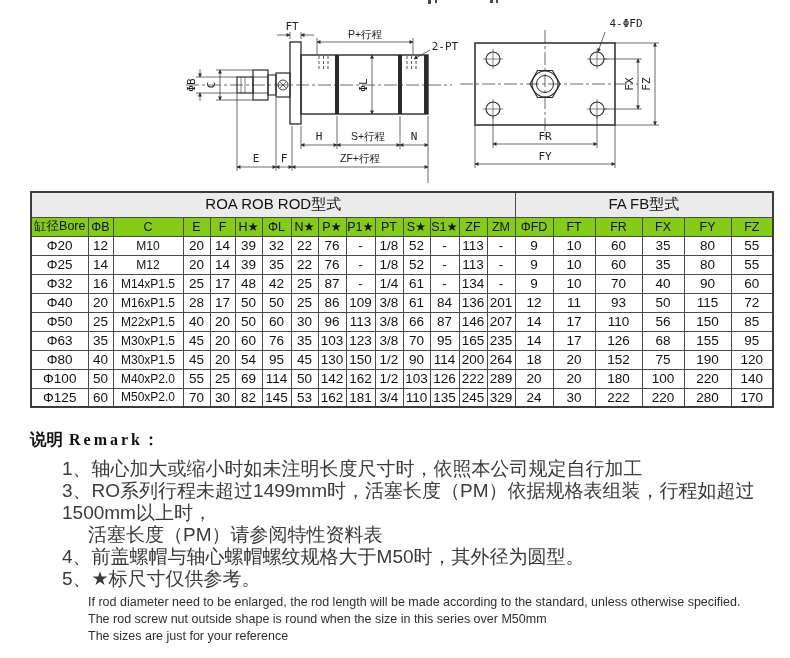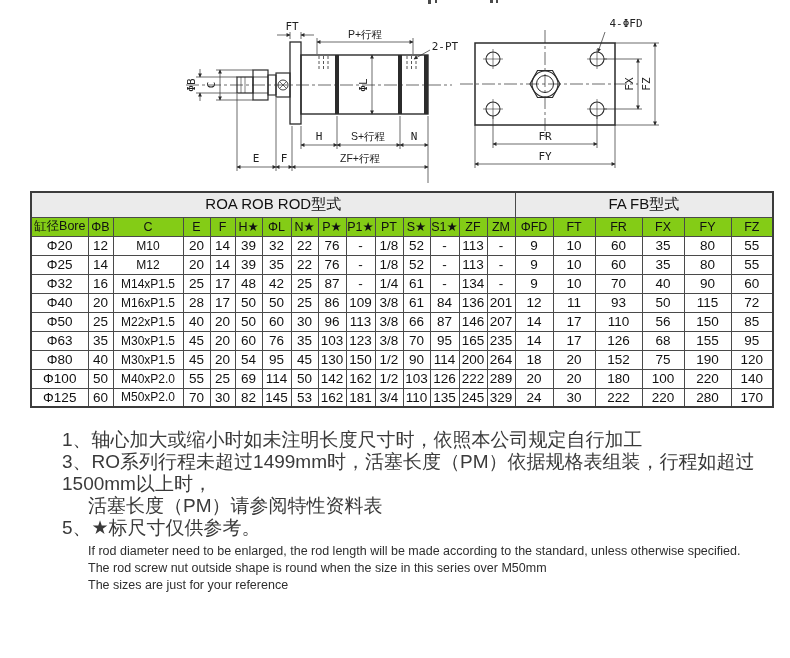--- a/index.html
+++ b/index.html
@@ -472,24 +472,28 @@
           <td>30</td>
           <td>222</td>
           <td>220</td>
           <td>280</td>
           <td>170</td>
         </tr>
       </tbody>
   </table>
 
   <div class="remarks">
+    <div class="remark-heading">
+      <span class="rh-cn">说明</span><span class="rh-en">Remark：</span>
+    </div>
     <div class="cn-lines">
         <div class="cn-line">1、轴心加大或缩小时如未注明长度尺寸时，依照本公司规定自行加工</div>
         <div class="cn-line">3、RO系列行程未超过1499mm时，活塞长度（PM）依据规格表组装，行程如超过1500mm以上时，</div>
         <div class="cn-line cont">活塞长度（PM）请参阅特性资料表</div>
+        <div class="cn-line">4、前盖螺帽与轴心螺帽螺纹规格大于M50时，其外径为圆型。</div>
         <div class="cn-line">5、★标尺寸仅供参考。</div>
       </div>
     <div class="en-lines">
         <div class="en-line">If rod diameter need to be enlarged, the rod length will be made according to the standard, unless otherwise specified.</div>
         <div class="en-line">The rod screw nut outside shape is round when the size in this series over M50mm</div>
         <div class="en-line">The sizes are just for your reference</div>
       </div>
   </div>
 
 </div>

